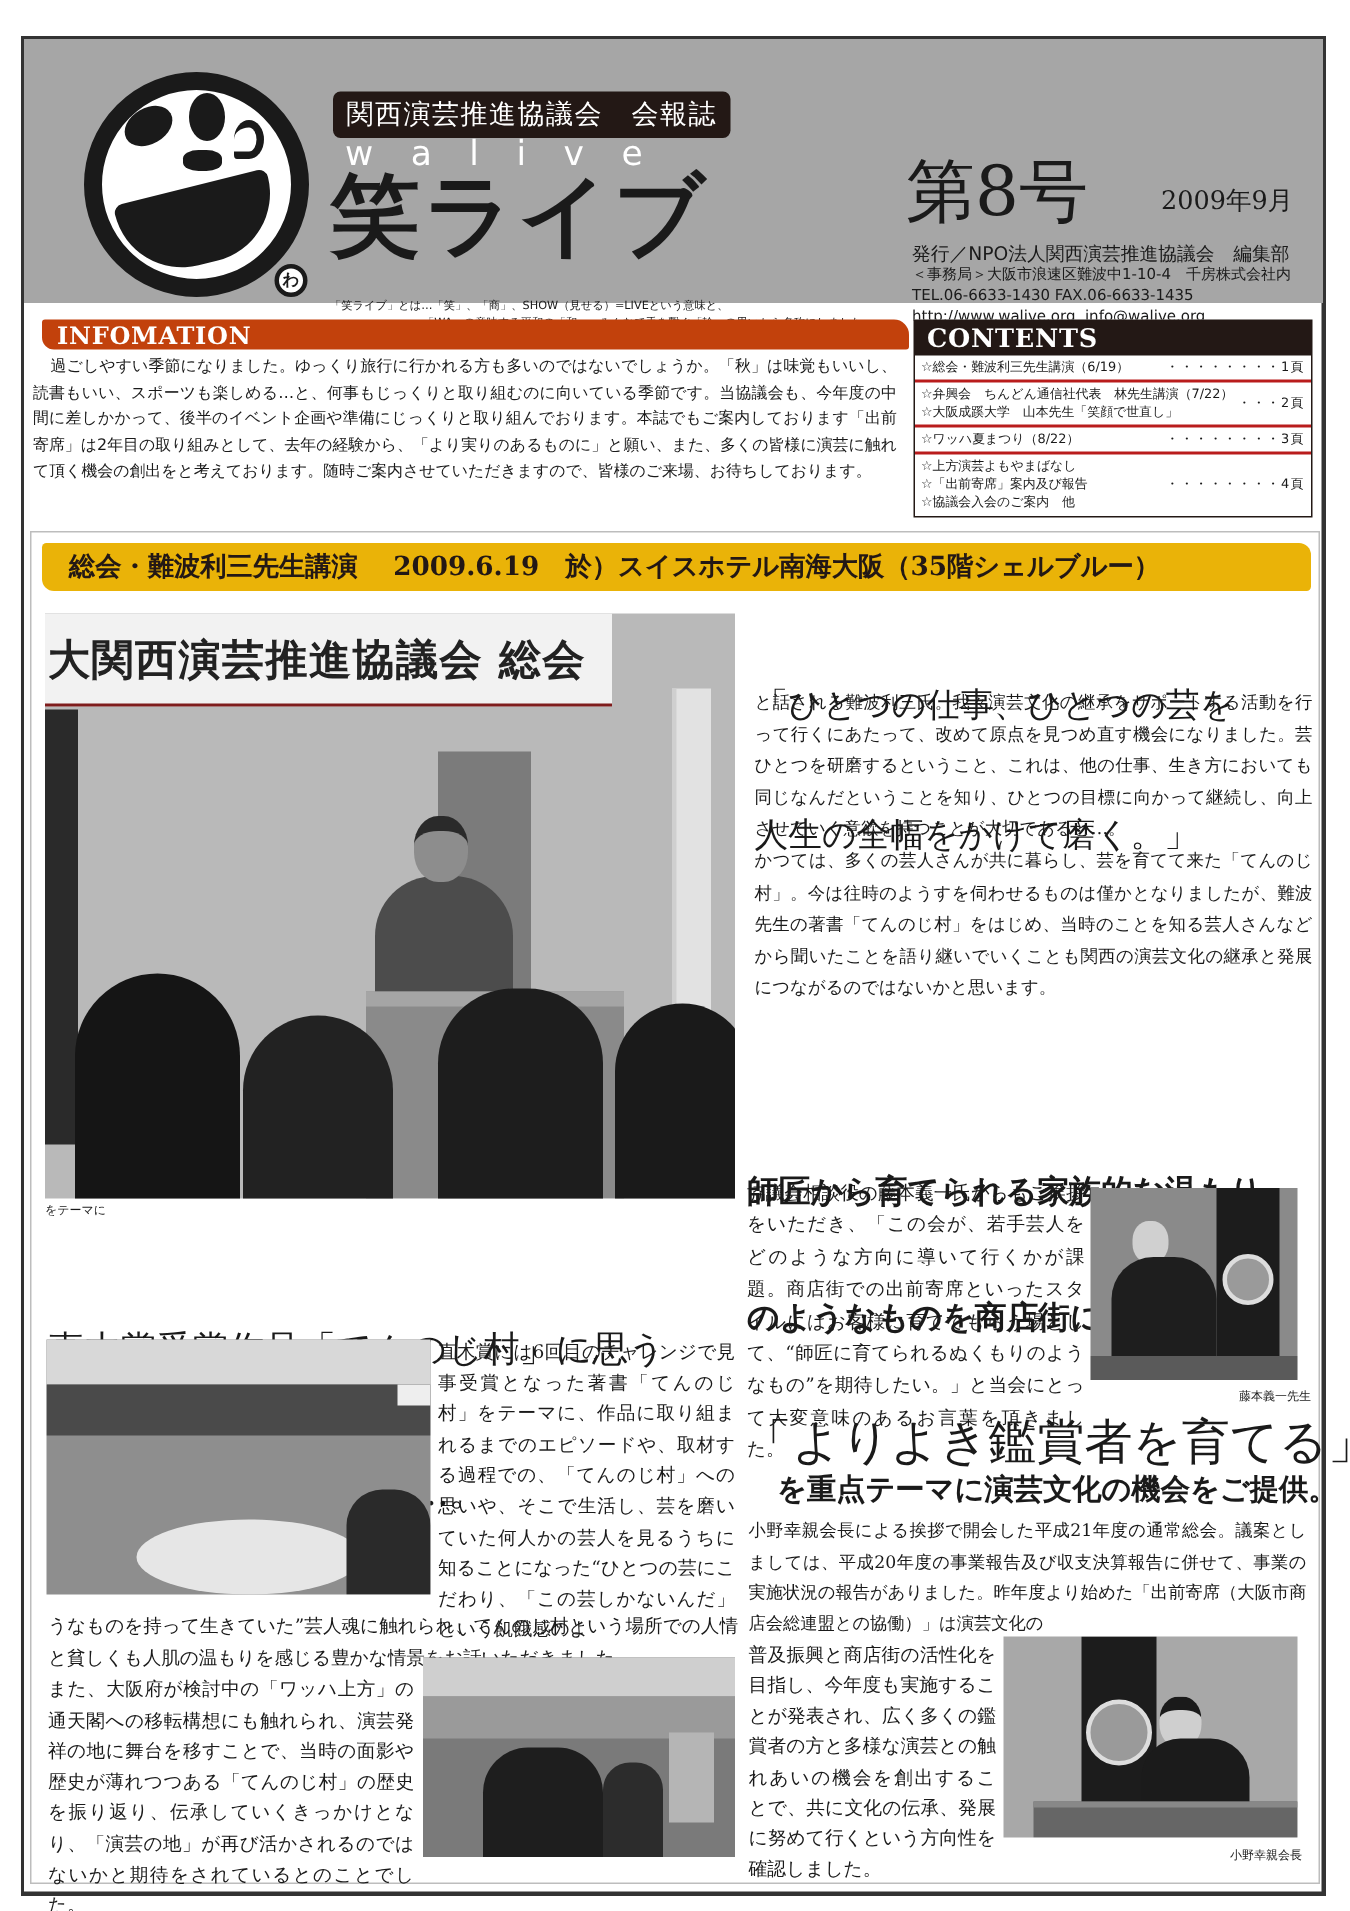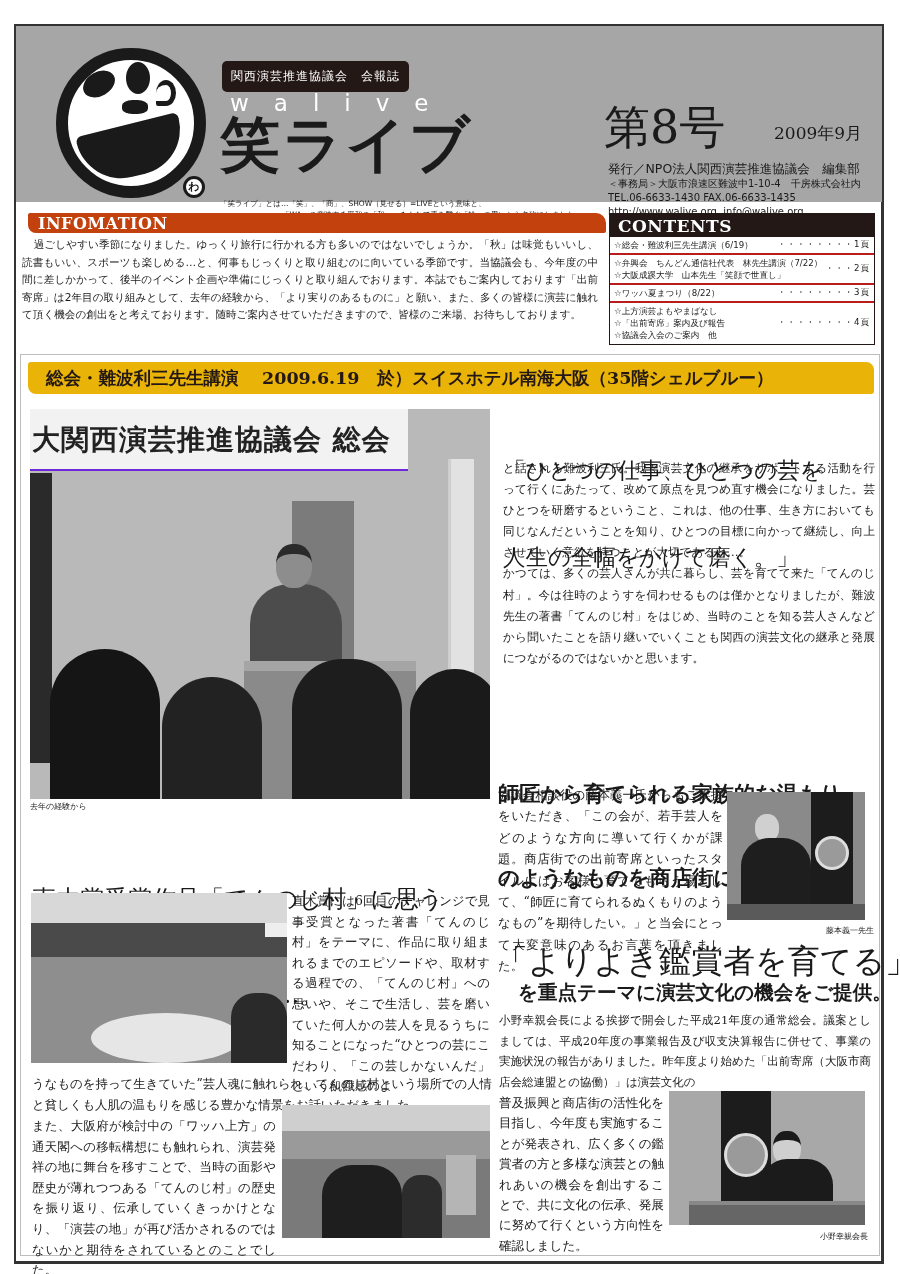--- a/index.html
+++ b/index.html
@@ -9,21 +9,21 @@
   
   .page-frame { position: absolute; left: 14px; top: 24px; width: 870px; height: 1240px; border: 2px solid #333; border-right-width: 3px; border-bottom-width: 3px; }
 
   
   .masthead { position: absolute; left: 16px; top: 26px; width: 866px; height: 176px; background: #a6a6a6; }
   .logo-circle { position: absolute; left: 40px; top: 22px; width: 150px; height: 150px; border-radius: 50%; background: #fff; border: 12px solid #1a1a1a; }
   .logo-eye { position: absolute; background: #1a1a1a; border-radius: 50%; }
   .logo-mouth { position: absolute; left: 12px; top: 64px; width: 105px; height: 52px; background: #1a1a1a; border-radius: 8px 8px 60px 60px; transform: rotate(-14deg); }
   .logo-wa { position: absolute; left: 167px; top: 150px; width: 22px; height: 22px; border-radius: 50%; background: #fff; border: 3px solid #1a1a1a; font-family: "DejaVu Sans", sans-serif; font-size: 11px; font-weight: bold; line-height: 16px; text-align: center; }
 
-  .org-banner { position: absolute; left: 206px; top: 35px; height: 31px; padding: 0 9px; background: #231815; color: #fff; border-radius: 5px; font-family: "DejaVu Sans", sans-serif; font-size: 12px; line-height: 31px; letter-spacing: 1px; white-space: pre; }
+  .org-banner { position: absolute; left: 206px; top: 35px; height: 31px; padding: 0 9px; background: #231815; color: #fff; border-radius: 5px; font-family: "DejaVu Sans", sans-serif; font-size: 18px; line-height: 31px; letter-spacing: 1px; white-space: pre; }
   .walive-latin { position: absolute; left: 214px; top: 64px; font-family: "DejaVu Sans", sans-serif; font-size: 23px; color: #fff; letter-spacing: 25px; }
   .brand-title { position: absolute; left: 204px; top: 86px; font-family: "DejaVu Sans", sans-serif; font-weight: bold; font-size: 60px; line-height: 64px; color: #1a1a1a; letter-spacing: 2px; }
   .brand-note { position: absolute; left: 204px; top: 172px; width: 390px; font-family: "DejaVu Sans", sans-serif; font-size: 7.5px; line-height: 11px; color: #1a1a1a; }
   .brand-note span { display: block; }
   .brand-note .l2 { padding-left: 62px; }
 
   .issue-no { position: absolute; left: 588px; top: 74px; font-family: "DejaVu Serif", serif; font-weight: normal; font-size: 46px; line-height: 54px; color: #1a1a1a; }
   .issue-date { position: absolute; left: 758px; top: 96px; font-family: "DejaVu Serif", serif; font-size: 17px; color: #1a1a1a; }
   .publisher { position: absolute; left: 592px; top: 134px; font-family: "DejaVu Sans", sans-serif; color: #1a1a1a; }
   .publisher .p1 { font-size: 12.5px; line-height: 17px; white-space: pre; }
@@ -116,35 +116,35 @@
     <span class="page">・・・・・・・・4頁</span>
   </div>
 </div>
 
 <div class="event-box"></div>
 <div class="event-banner">
   <div class="event-banner-text">総会・難波利三先生講演　 2009.6.19　於）スイスホテル南海大阪（35階シェルブルー）</div>
 </div>
 
 <div class="photo" style="left:30px;top:409px;width:460px;height:390px;background:#b9b9b9;">
-  <div class="shape" style="left:0;top:0;width:378px;height:62px;background:#f2f2f2;border-bottom:2px solid #6d28d9;">
+  <div class="shape" style="left:0;top:0;width:378px;height:62px;background:#f2f2f2;border-bottom:2px solid #7f1d1d;">
     <span style="position:absolute;left:2px;top:12px;font-family:'DejaVu Sans',sans-serif;font-weight:bold;font-size:28px;color:#222;white-space:nowrap;letter-spacing:1px;">大関西演芸推進協議会 総会</span>
   </div>
   <div class="shape" style="left:0;top:64px;width:22px;height:290px;background:#2a2a2a;"></div>
   <div class="shape" style="left:418px;top:50px;width:26px;height:250px;background:#e2e2e2;border-left:3px solid #cfcfcf;"></div>
   <div class="shape" style="left:262px;top:92px;width:62px;height:200px;background:#7b7b7b;"></div>
   <div class="shape" style="left:220px;top:175px;width:92px;height:100px;background:#4c4c4c;border-radius:40px 40px 6px 6px;"></div>
   <div class="shape" style="left:246px;top:135px;width:36px;height:44px;background:#8d8d8d;border-radius:45%;border-top:10px solid #2a2a2a;"></div>
   <div class="shape" style="left:214px;top:252px;width:172px;height:138px;background:#8a8a8a;border-top:10px solid #a5a5a5;"></div>
   <div class="shape" style="left:20px;top:240px;width:110px;height:160px;background:#151515;border-radius:55px 55px 0 0;"></div>
   <div class="shape" style="left:132px;top:268px;width:100px;height:140px;background:#222;border-radius:50px 50px 0 0;"></div>
   <div class="shape" style="left:262px;top:250px;width:110px;height:150px;background:#1d1d1d;border-radius:50px 50px 0 0;"></div>
   <div class="shape" style="left:380px;top:260px;width:90px;height:140px;background:#1a1a1a;border-radius:45px 45px 0 0;"></div>
 </div>
-<div class="caption" style="left:30px;top:801px;">去年の経験から</div>
+<div class="caption" style="left:30px;top:801px;">をテーマに</div>
 
 <div class="headline" style="left:503px;top:398px;font-size:22.5px;line-height:29px;">
   <div>「ひとつの仕事、ひとつの芸を</div>
   <div>人生の全幅をかけて磨く。」</div>
 </div>
 <div class="body-text" style="left:503px;top:458px;width:372px;font-size:11.6px;line-height:21.1px;">
   <p>と話される難波利三氏。我々演芸文化の継承をサポートする活動を行って行くにあたって、改めて原点を見つめ直す機会になりました。芸ひとつを研磨するということ、これは、他の仕事、生き方においても同じなんだということを知り、ひとつの目標に向かって継続し、向上させていく意欲を持つことが大切であると…。</p>
   <p>かつては、多くの芸人さんが共に暮らし、芸を育てて来た「てんのじ村」。今は往時のようすを伺わせるものは僅かとなりましたが、難波先生の著書「てんのじ村」をはじめ、当時のことを知る芸人さんなどから聞いたことを語り継いでいくことも関西の演芸文化の継承と発展につながるのではないかと思います。</p>
 </div>
 

